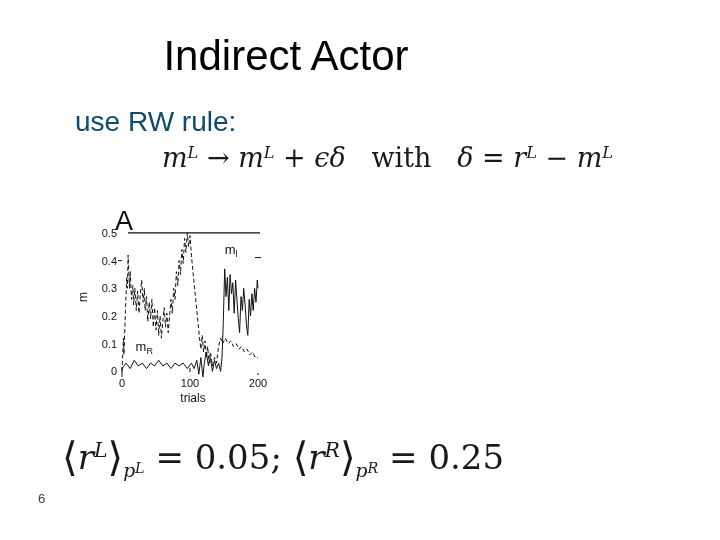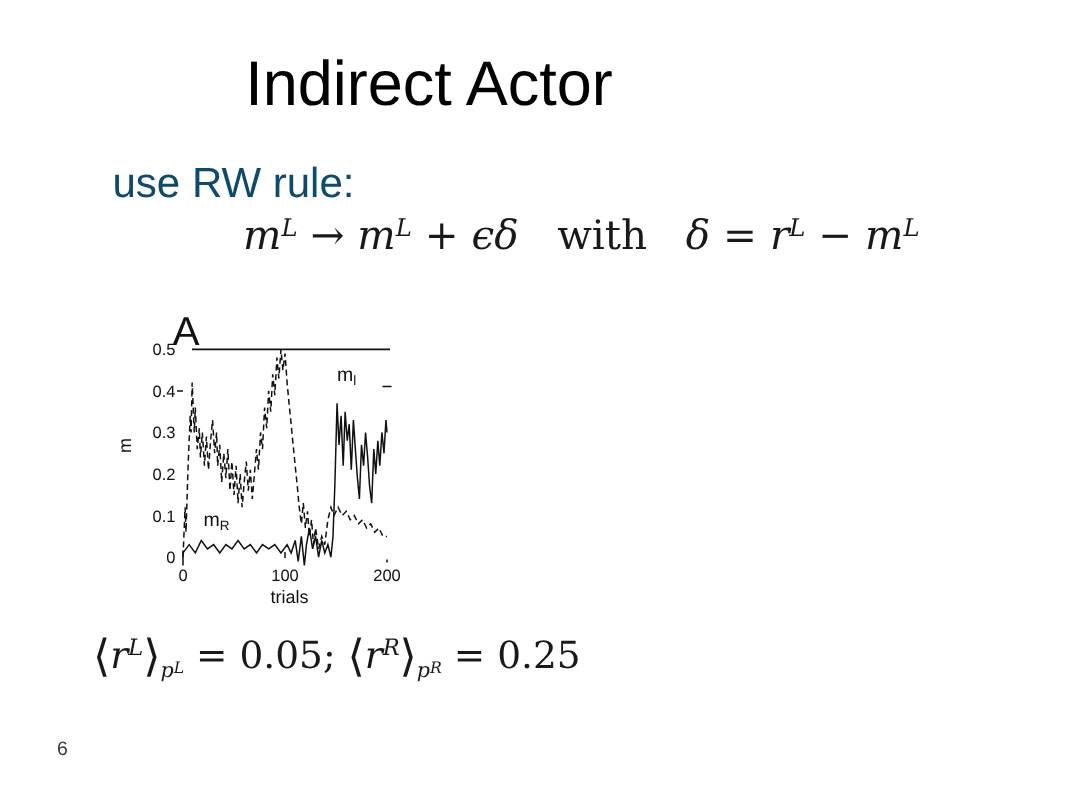--- a/index.html
+++ b/index.html
@@ -17,21 +17,21 @@
   .subtitle{
     position:absolute;left:75px;top:106px;
     font-size:28px;color:#0c4a6e;
   }
   .formula{
     position:absolute;color:#191919;
     font-family:"DejaVu Serif","Liberation Serif",serif;
     white-space:nowrap;
   }
   .formula-update{left:162px;top:142px;font-size:27px;}
-  .formula-rewards{left:62px;top:420px;font-size:25px;}
+  .formula-rewards{left:62px;top:434px;font-size:34px;}
   .seg-n{font-style:normal;}
   .seg-i{font-style:italic;}
   .seg-sup{font-style:italic;font-size:0.60em;vertical-align:0.55em;letter-spacing:0;}
   .seg-sub{font-style:italic;font-size:0.55em;vertical-align:-0.45em;}
   .seg-subsup{font-style:italic;font-size:0.42em;vertical-align:-0.30em;}
   .seg-br{font-style:normal;font-size:1.18em;vertical-align:-0.06em;}
   .chart{position:absolute;left:75px;top:203px;width:200px;height:212px;margin:0;}
   .chart svg text{font-family:"Liberation Sans",sans-serif;fill:#111;}
   .note{
     position:absolute;left:352px;top:438px;

